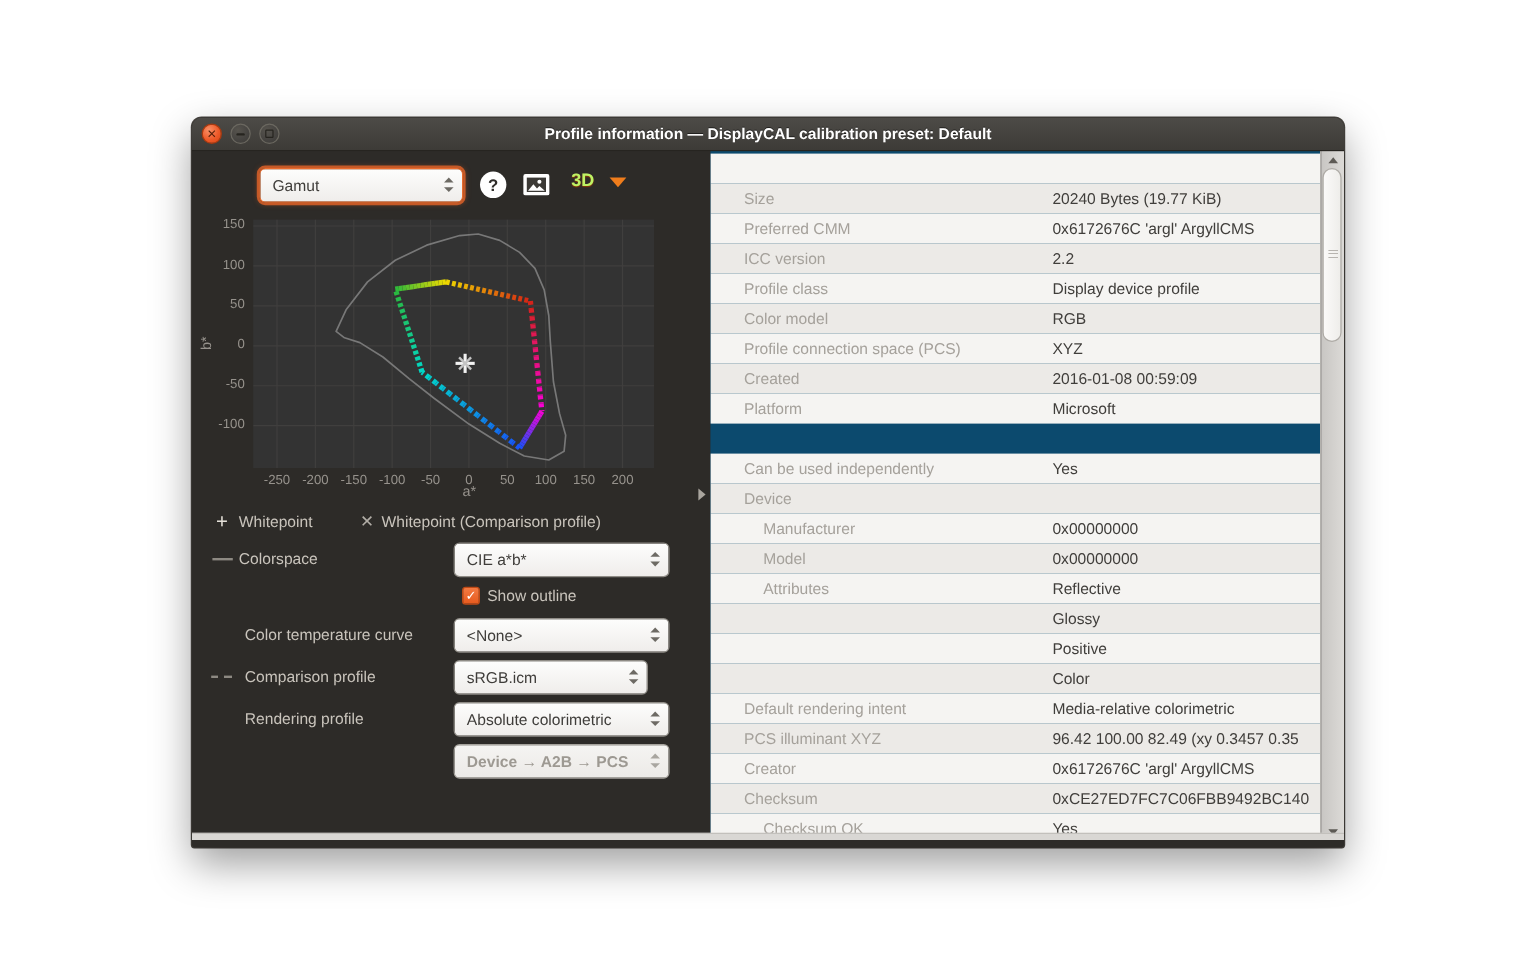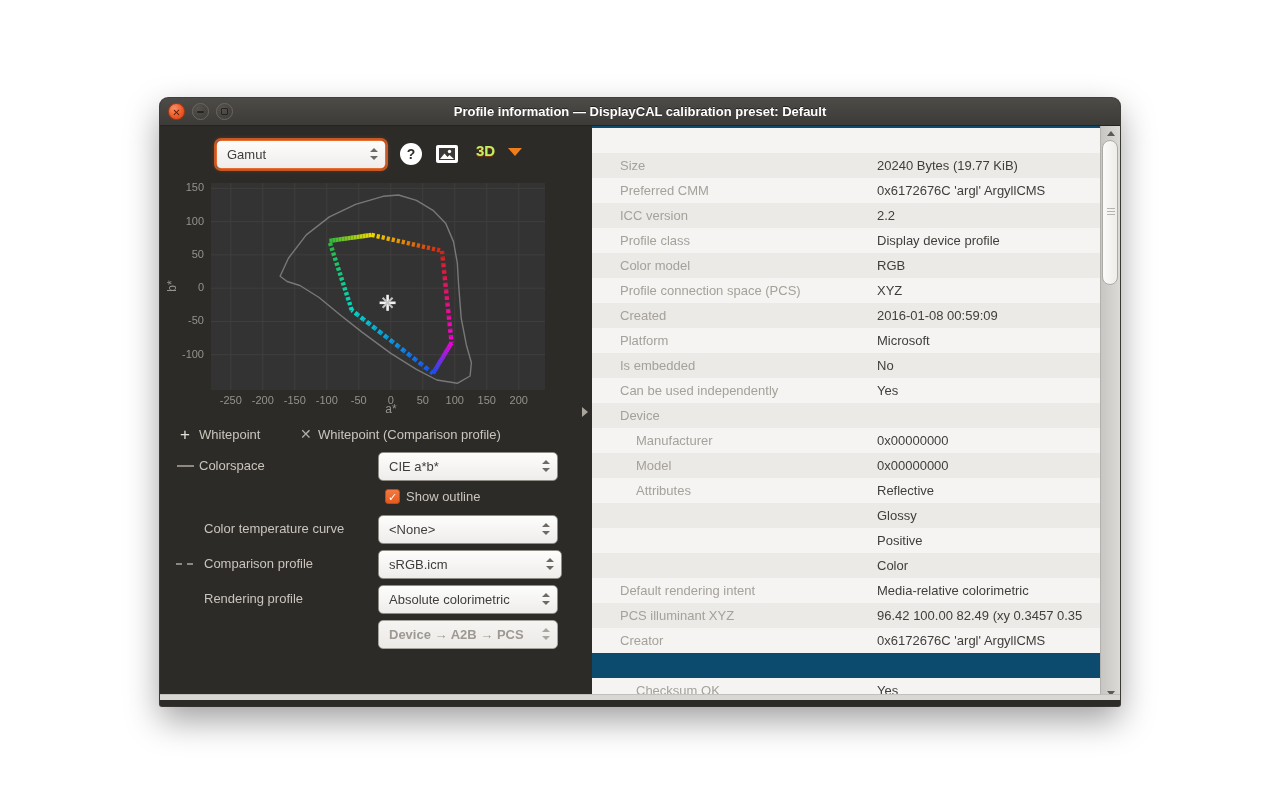--- a/index.html
+++ b/index.html
@@ -295,21 +295,21 @@
       <div class="combo" style="left:218px;top:389px;width:180px;">
         <span>&lt;None&gt;</span>
         <span class="spin">
             <span class="tri-up"></span>
             <span class="tri-down"></span>
           </span>
       </div>
 
       <span class="sym-dashes" style="position:absolute;left:16px;top:437px;"></span>
       <span class="lg-text" style="position:absolute;left:44px;top:430px;">Comparison profile</span>
-      <div class="combo" style="left:218px;top:424px;width:184px;">
+      <div class="combo" style="left:218px;top:424px;width:162px;">
         <span>sRGB.icm</span>
         <span class="spin">
             <span class="tri-up"></span>
             <span class="tri-down"></span>
           </span>
       </div>
 
       <span class="lg-text" style="position:absolute;left:44px;top:465px;">Rendering profile</span>
       <div class="combo" style="left:218px;top:459px;width:180px;">
         <span>Absolute colorimetric</span>
@@ -378,24 +378,20 @@
           <span class="cell val" style="left: 285px;">XYZ</span>
         </div>
         <div class="info-row odd" style="top: 177px;">
           <span class="cell lbl" style="left: 28px;">Created</span>
           <span class="cell val" style="left: 285px;">2016-01-08 00:59:09</span>
         </div>
         <div class="info-row even" style="top: 202px;">
           <span class="cell lbl" style="left: 28px;">Platform</span>
           <span class="cell val" style="left: 285px;">Microsoft</span>
         </div>
-        <div class="info-row odd" style="top: 227px;">
-          <span class="cell lbl" style="left: 28px;">Is embedded</span>
-          <span class="cell val" style="left: 285px;">No</span>
-        </div>
         <div class="info-row even" style="top: 252px;">
           <span class="cell lbl" style="left: 28px;">Can be used independently</span>
           <span class="cell val" style="left: 285px;">Yes</span>
         </div>
         <div class="info-row odd" style="top: 277px;">
           <span class="cell lbl" style="left: 28px;">Device</span>
           <span class="cell val" style="left: 285px;"></span>
         </div>
         <div class="info-row even" style="top: 302px;">
           <span class="cell lbl" style="left: 44px;">Manufacturer</span>
@@ -426,20 +422,24 @@
           <span class="cell val" style="left: 285px;">Media-relative colorimetric</span>
         </div>
         <div class="info-row odd" style="top: 477px;">
           <span class="cell lbl" style="left: 28px;">PCS illuminant XYZ</span>
           <span class="cell val" style="left: 285px;">96.42 100.00  82.49 (xy 0.3457 0.35</span>
         </div>
         <div class="info-row even" style="top: 502px;">
           <span class="cell lbl" style="left: 28px;">Creator</span>
           <span class="cell val" style="left: 285px;">0x6172676C 'argl' ArgyllCMS</span>
         </div>
+        <div class="info-row odd" style="top: 527px;">
+          <span class="cell lbl" style="left: 28px;">Checksum</span>
+          <span class="cell val" style="left: 285px;">0xCE27ED7FC7C06FBB9492BC140</span>
+        </div>
         <div class="info-row even" style="top: 552px;">
           <span class="cell lbl" style="left: 44px;">Checksum OK</span>
           <span class="cell val" style="left: 285px;">Yes</span>
         </div>
       </div>
 
     <div class="scrollbar">
       <div class="sb-arrow" style="top:0;">
         <div class="sb-tri-up"></div>
       </div>

